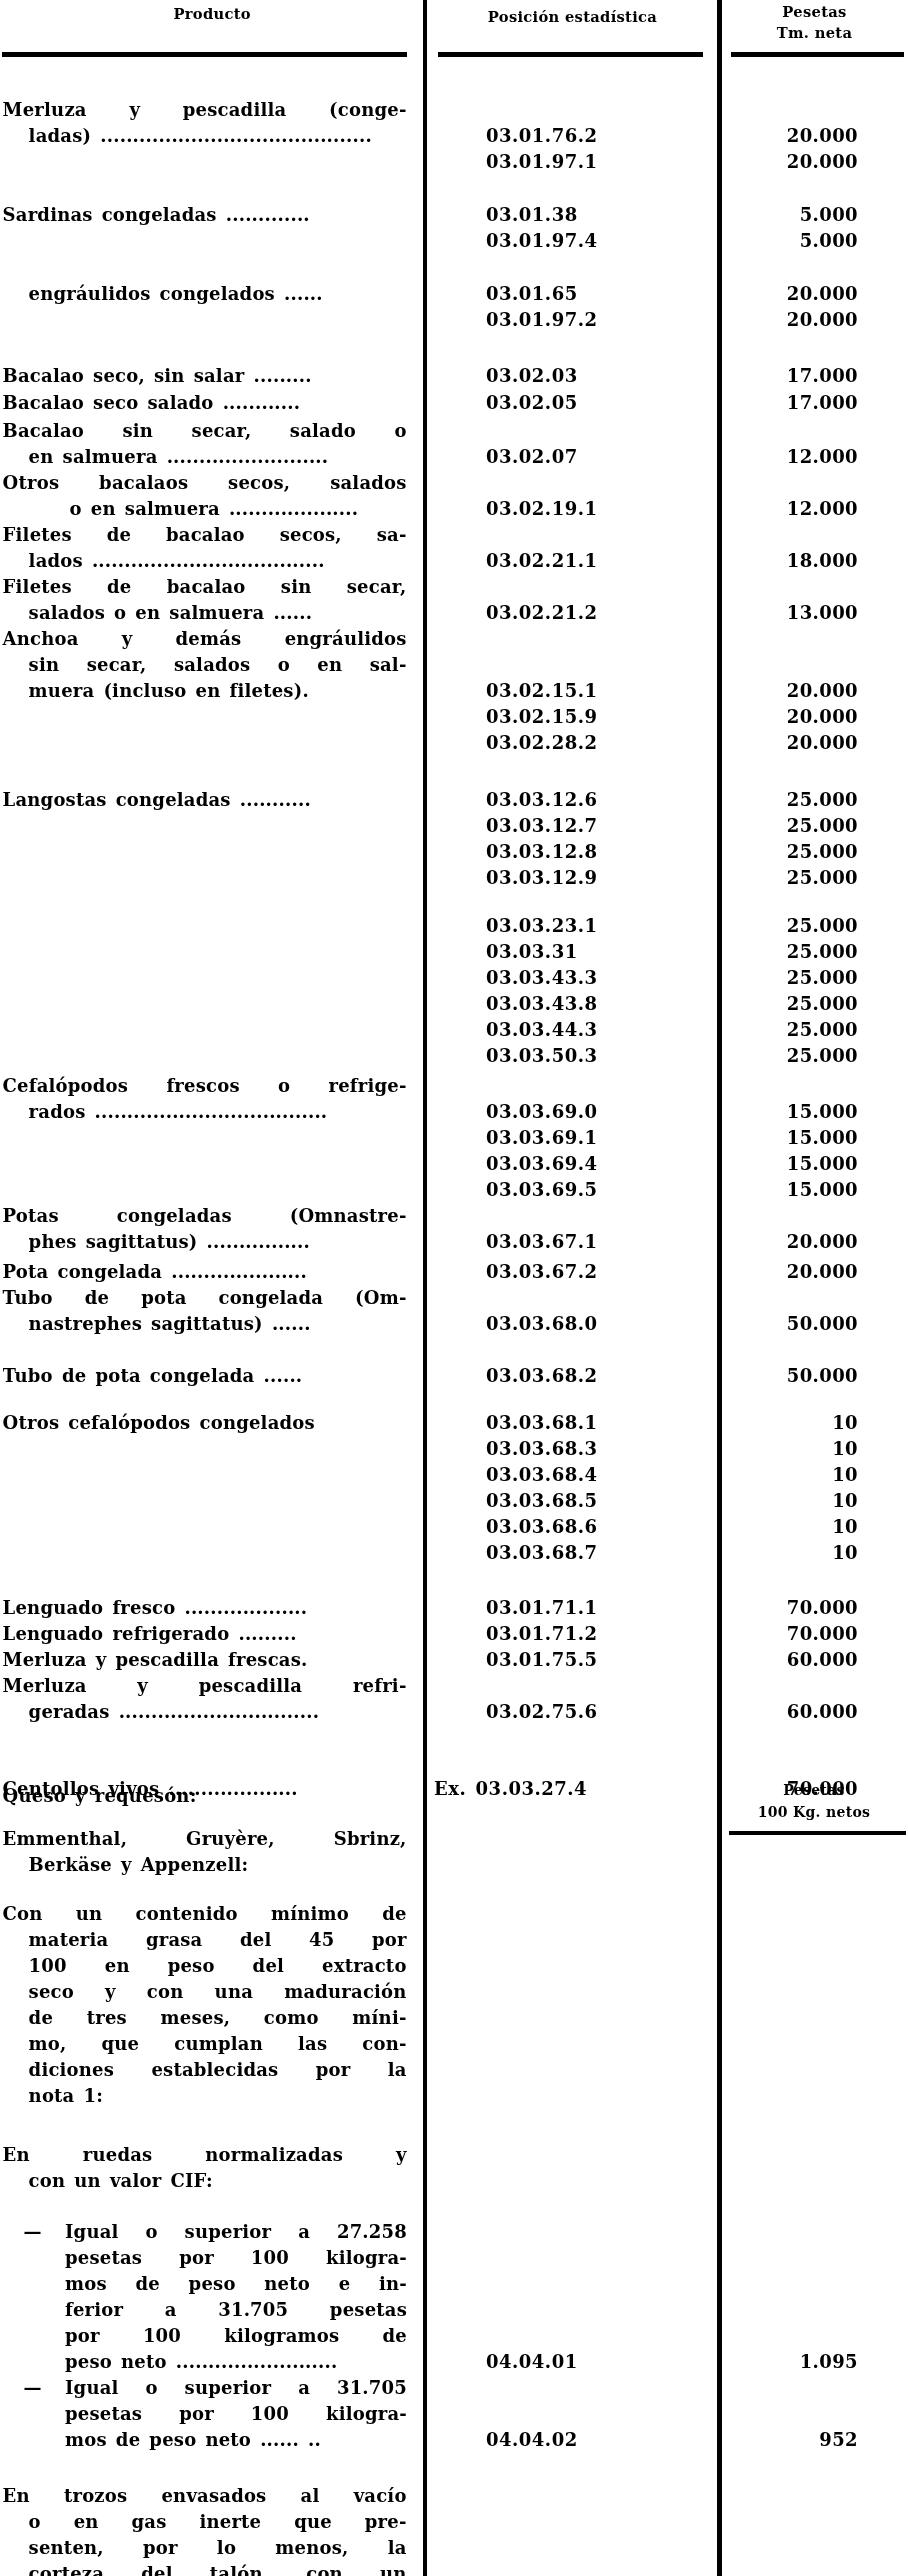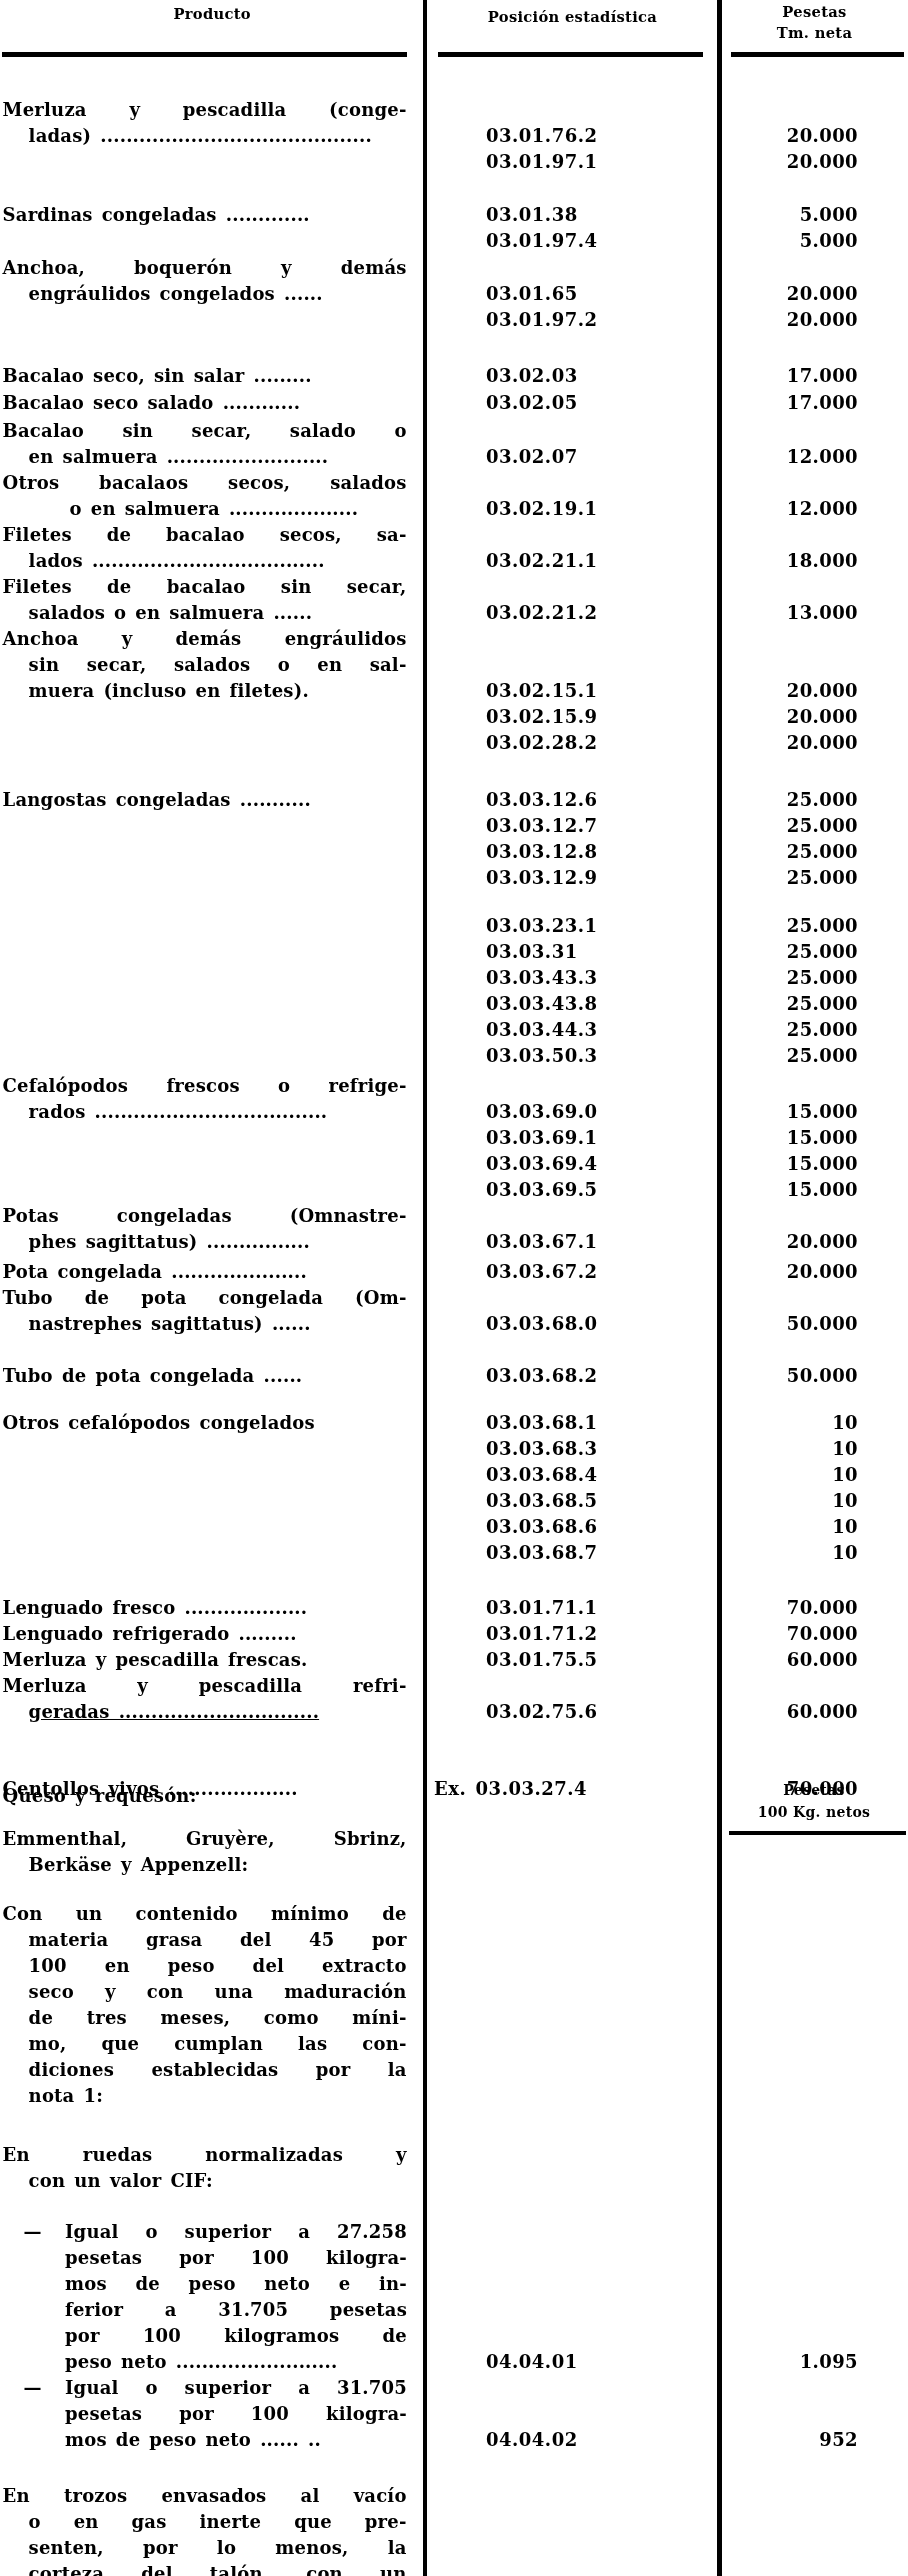--- a/index.html
+++ b/index.html
@@ -54,21 +54,20 @@
         <div class="line val" style="left: 723px; top: 52px; width: 135px;">20.000</div>
       </div>
       <div style="position: absolute; left: 0px; top: 202px; width: 100%; height: 52px;">
         <div class="line" style="left: 2.6px; top: 0px; width: 404px;">Sardinas congeladas .............</div>
         <div class="line code" style="left: 486px; top: 0px;">03.01.38</div>
         <div class="line val" style="left: 723px; top: 0px; width: 135px;">5.000</div>
         <div class="line code" style="left: 486px; top: 26px;">03.01.97.4</div>
         <div class="line val" style="left: 723px; top: 26px; width: 135px;">5.000</div>
       </div>
       <div style="position: absolute; left: 0px; top: 255px; width: 100%; height: 78px;">
-        <div class="line j" style="left: 2.6px; top: 0px; width: 404px;">Anchoa, boquerón y demás</div>
         <div class="line" style="left: 28.6px; top: 26px; width: 378px;">engráulidos congelados ......</div>
         <div class="line code" style="left: 486px; top: 26px;">03.01.65</div>
         <div class="line val" style="left: 723px; top: 26px; width: 135px;">20.000</div>
         <div class="line code" style="left: 486px; top: 52px;">03.01.97.2</div>
         <div class="line val" style="left: 723px; top: 52px; width: 135px;">20.000</div>
       </div>
       <div style="position: absolute; left: 0px; top: 363px; width: 100%; height: 26px;">
         <div class="line" style="left: 2.6px; top: 0px; width: 404px;">Bacalao seco, sin salar .........</div>
         <div class="line code" style="left: 486px; top: 0px;">03.02.03</div>
         <div class="line val" style="left: 723px; top: 0px; width: 135px;">17.000</div>
@@ -197,21 +196,21 @@
         <div class="line code" style="left: 486px; top: 0px;">03.01.71.2</div>
         <div class="line val" style="left: 723px; top: 0px; width: 135px;">70.000</div>
       </div>
       <div style="position: absolute; left: 0px; top: 1647px; width: 100%; height: 26px;">
         <div class="line" style="left: 2.6px; top: 0px; width: 404px;">Merluza y pescadilla frescas.</div>
         <div class="line code" style="left: 486px; top: 0px;">03.01.75.5</div>
         <div class="line val" style="left: 723px; top: 0px; width: 135px;">60.000</div>
       </div>
       <div style="position: absolute; left: 0px; top: 1673px; width: 100%; height: 52px;">
         <div class="line j" style="left: 2.6px; top: 0px; width: 404px;">Merluza y pescadilla refri-</div>
-        <div class="line" style="left: 28.6px; top: 26px; width: 378px; text-decoration: underline;">geradas ...............................</div>
+        <div class="line" style="left: 28.6px; top: 26px; width: 378px;">geradas ...............................</div>
         <div class="line code" style="left: 486px; top: 26px;">03.02.75.6</div>
         <div class="line val" style="left: 723px; top: 26px; width: 135px;">60.000</div>
       </div>
       <div style="position: absolute; left: 0px; top: 1776px; width: 100%; height: 26px;">
         <div class="line" style="left: 2.6px; top: 0px; width: 404px;">Centollos vivos ....................</div>
         <div class="line code" style="left: 434px; top: 0px;">Ex. 03.03.27.4</div>
         <div class="line val" style="left: 723px; top: 0px; width: 135px;">70.000</div>
       </div>
       <div style="position: absolute; left: 0px; top: 1783px; width: 100%; height: 26px;">
         <div class="line" style="left: 2.6px; top: 0px; width: 404px;">Queso y requesón:</div>

